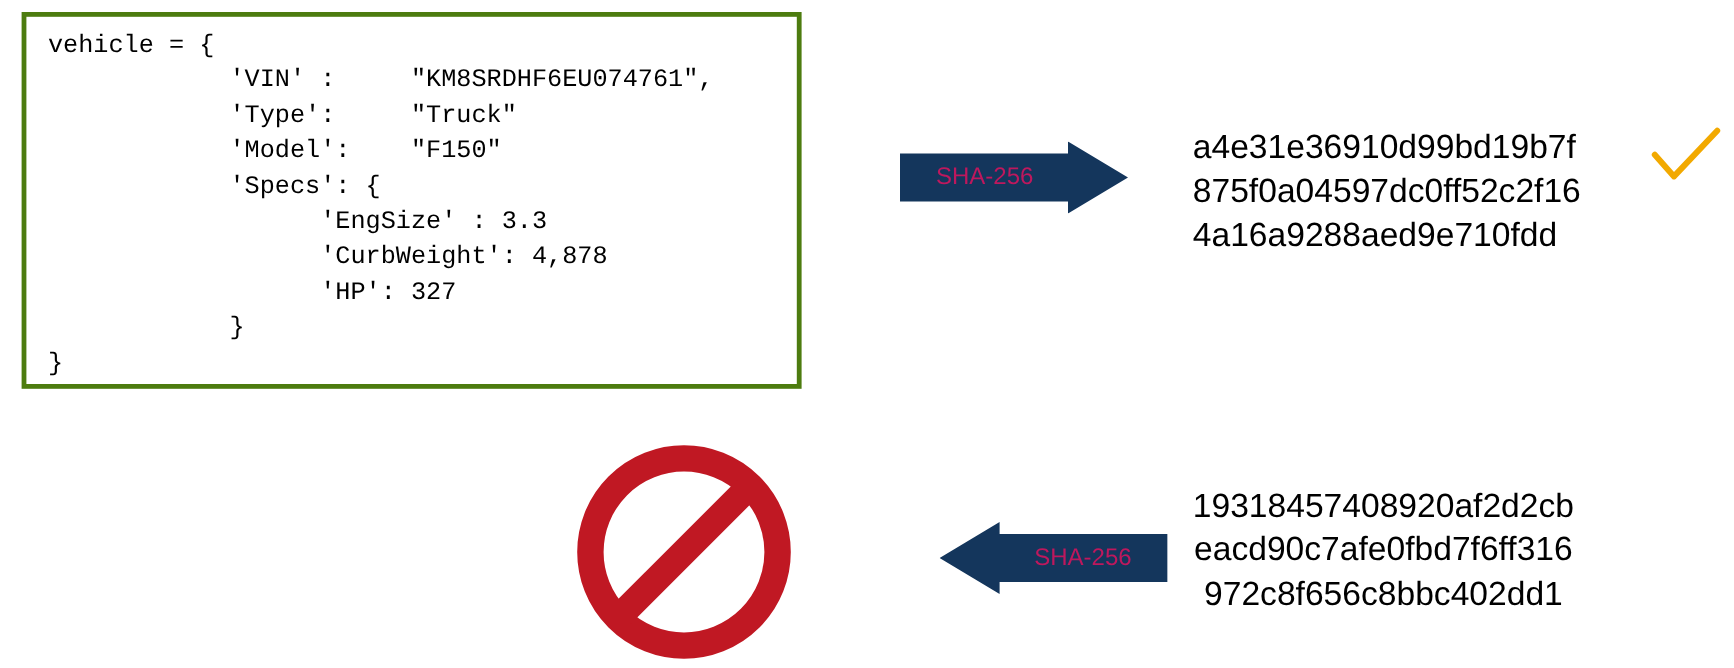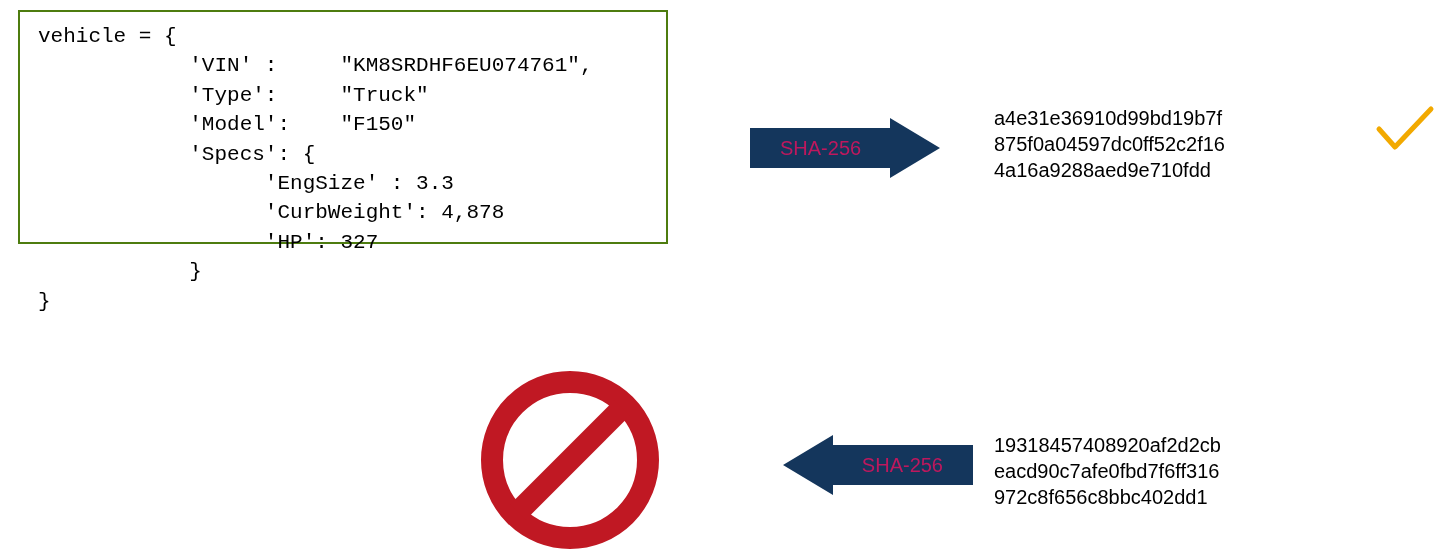--- a/index.html
+++ b/index.html
@@ -10,22 +10,22 @@
     font-family: "Segoe UI", Arial, sans-serif;
     width: 1445px;
     height: 557px;
     position: relative;
   }
   .code-box {
     position: absolute;
     left: 18px;
     top: 10px;
     width: 650px;
-    height: 234px;
-    border: 2px solid #4d7c0f;
+    height: 314px;
+    border: 4px solid #4d7c0f;
     background: #fff;
     padding: 10px 18px;
     font-family: Consolas, "Courier New", monospace;
     font-size: 21px;
     line-height: 1.4;
     white-space: pre;
     color: #000;
   }
   .arrow-block {
     position: absolute;
@@ -41,27 +41,27 @@
     font-size: 20px;
     font-family: "Segoe UI", Arial, sans-serif;
   }
   .arrow1 { left: 750px; top: 118px; }
   .arrow1 .arrow-label { left: 30px; }
   .arrow2 { left: 783px; top: 435px; }
   .arrow2 .arrow-label { right: 30px; }
   .hash-block {
     position: absolute;
     font-family: "Segoe UI", Arial, sans-serif;
-    font-size: 20px;
+    font-size: 28px;
     line-height: 1.3;
     color: #000;
     white-space: pre;
   }
   .hash1 { left: 994px; top: 105px; }
-  .hash2 { left: 994px; top: 432px; }
+  .hash2 { left: 994px; top: 404px; text-align: center; }
   .checkmark {
     position: absolute;
     left: 1375px;
     top: 105px;
     width: 60px;
     height: 50px;
   }
   .prohibit {
     position: absolute;
     left: 480px;

